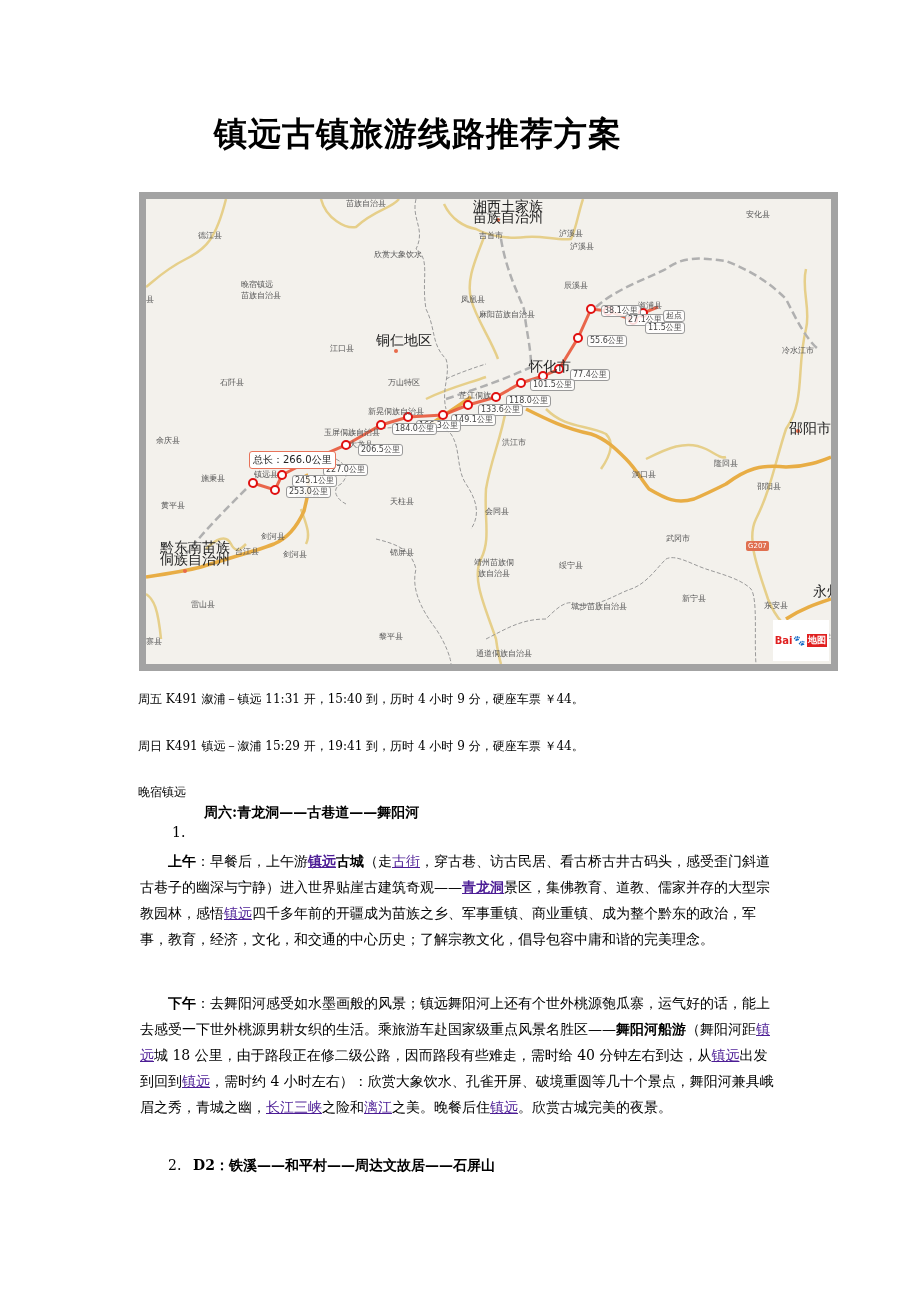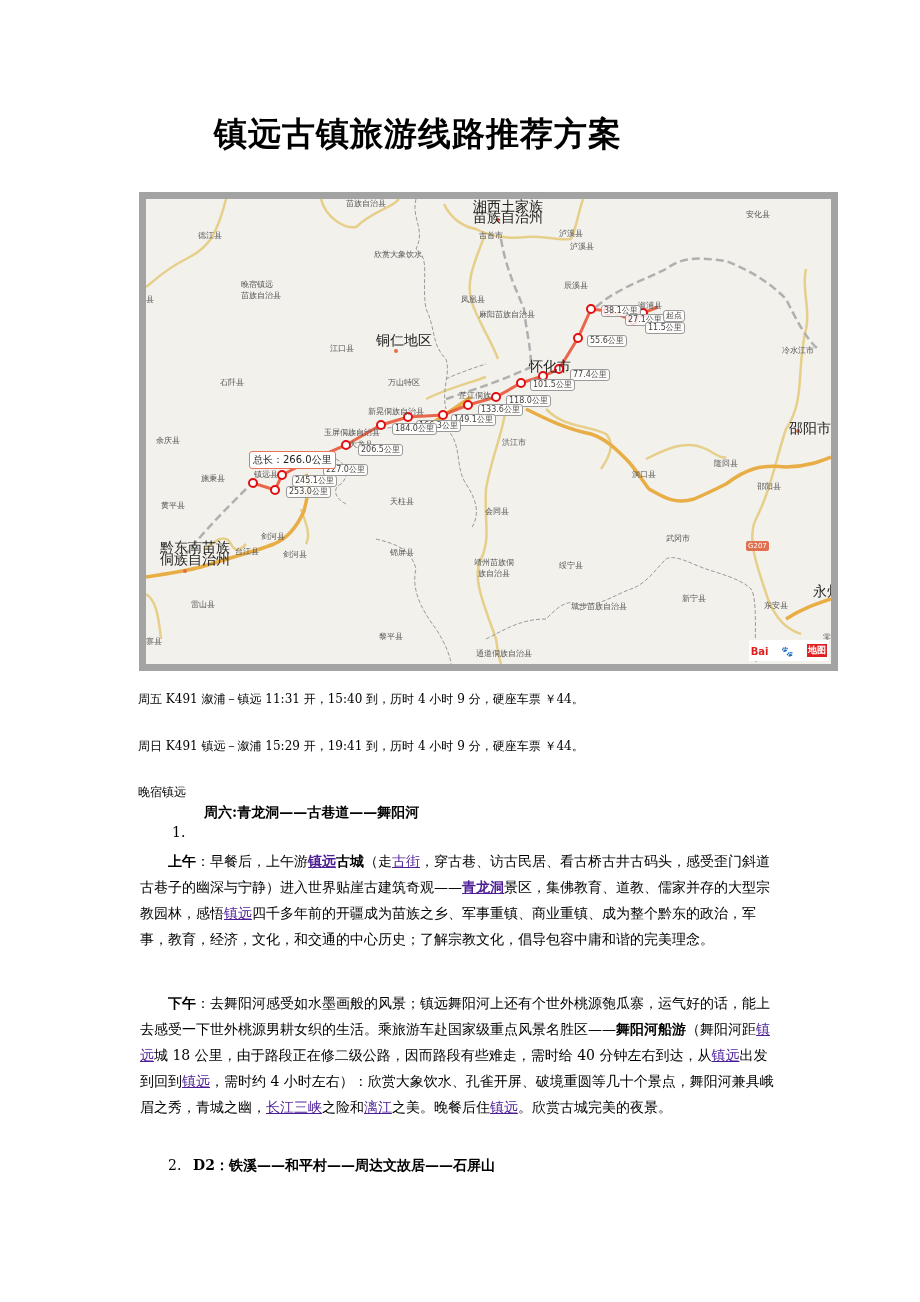--- a/index.html
+++ b/index.html
@@ -10,21 +10,21 @@
   .map { position: absolute; left: 139px; top: 192px; width: 685px; height: 465px;
          border: 7px solid #a3a3a3; background: #f3f1ec; overflow: hidden; }
   .map svg { position: absolute; left: 0; top: 0; }
   .maplbl { position: absolute; font-family: "DejaVu Sans", sans-serif; font-size: 8px; color: #555; white-space: nowrap; line-height: 10px; }
   .maplbl.big { font-size: 14px; color: #222; font-weight: normal; }
   .dist { position: absolute; font-family: "DejaVu Sans", sans-serif; font-size: 8px; color: #444;
           background: rgba(255,255,255,0.85); border: 1px solid #999; border-radius: 3px; padding: 0 2px; line-height: 10px; white-space: nowrap; }
   .total { position: absolute; left: 103px; top: 252px; font-family: "DejaVu Sans", sans-serif; font-size: 10px; color: #222;
            background: #fff; border: 1px solid #e8735a; border-radius: 3px; padding: 1px 3px; white-space: nowrap; }
   .baidu { position: absolute; right: 2px; bottom: 3px; font-family: "DejaVu Sans", sans-serif; font-size: 10px; font-weight: bold;
-           background: #fff; padding: 4px 2px; display: flex; align-items: flex-end; gap: 13px; }
+           background: #fff; padding: 14px 2px; display: flex; align-items: center; gap: 1px; }
   .baidu .bai { color: #e02020; }
   .baidu .paw { color: #1e3fd0; }
   .baidu .dt { color: #fff; background: #e02020; padding: 0 1px; font-size: 9px; }
   .p { position: absolute; left: 138px; font-size: 12px; line-height: 26px; white-space: nowrap; }
   .para { position: absolute; left: 140px; width: 640px; font-size: 14px; line-height: 26px; }
   .bold { font-weight: bold; }
   a.lnk { color: #4c1d95; text-decoration: underline; }
   a.lnk.b { font-weight: bold; }
   .sectionhead { position: absolute; font-size: 14px; font-weight: bold; white-space: nowrap; }
 </style>

